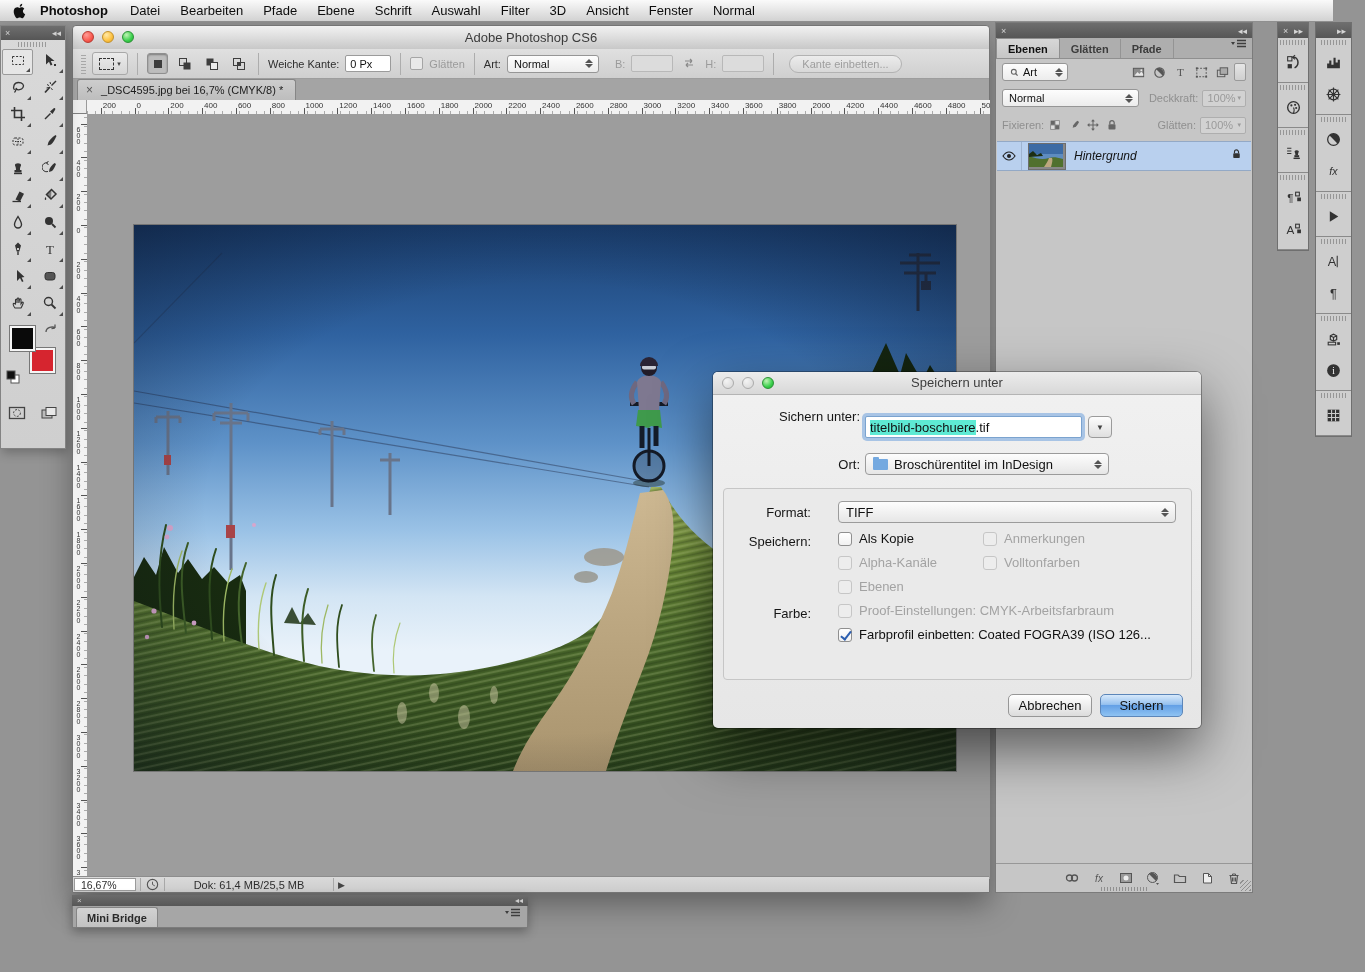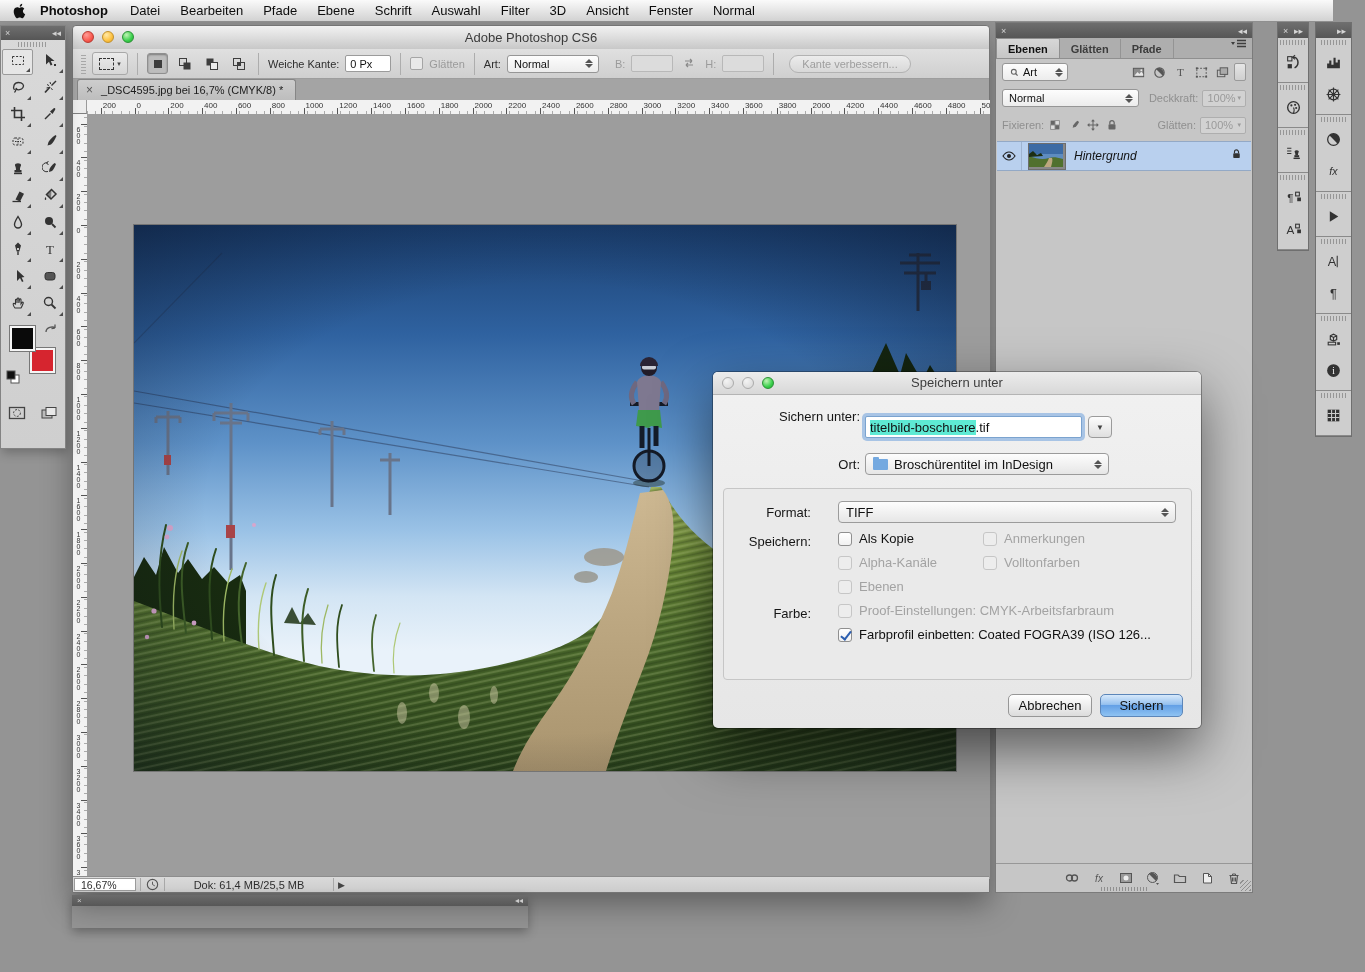--- a/index.html
+++ b/index.html
@@ -412,21 +412,21 @@
       <span style="margin:0 2px">
         <svg width="16" height="16" viewBox="0 0 16 16">
             <path d="M4 6 H11 M11 6 L9 4 M11 6 L9 8 M12 10 H5 M5 10 L7 8 M5 10 L7 12" stroke="#8a8a8a" stroke-width="1.2" fill="none"></path>
           </svg>
       </span>
       <span class="olabel dis">H:</span>
       <span class="field dis" style="width:42px">
           <span></span>
         </span>
       <div class="vsep"></div>
-      <button class="pillbtn" style="margin-left:6px">Kante verbessern...</button>
+      <button class="pillbtn" style="margin-left:6px">Kante einbetten...</button>
     </div>
 
     <div class="tabstrip">
       <div class="doctab">
         <span class="tabx">×</span>
         <span>_DSC4595.jpg bei 16,7% (CMYK/8) *</span>
       </div>
     </div>
 
     <div class="rcorner"></div>
@@ -658,20 +658,29 @@
       <span class="sbsep"></span>
       <span style="font-size:9px;color:#444">▶</span>
     </div>
   </div>
 
   <div class="minibridge abs">
     <div class="mb-head">
       <span>×</span>
       <span>◂◂</span>
     </div>
+    <div class="mb-row">
+      <div class="mb-tab">Mini Bridge</div>
+      <span style="margin-left:auto;margin-right:6px;margin-bottom:4px">
+        <svg width="17" height="12" viewBox="0 0 17 12">
+            <path d="M1 4 L5 4 L3 7 Z" fill="#3e3e3e"></path>
+            <path d="M7 2.5 H16 M7 5.5 H16 M7 8.5 H16" stroke="#3e3e3e" stroke-width="1.3"></path>
+          </svg>
+      </span>
+    </div>
   </div>
 
   <div class="panelcol abs">
     <div class="phead">
       <span>×</span>
       <span>◂◂</span>
     </div>
     <div class="ptabs">
       <div class="ptab active">Ebenen</div>
       <div class="ptab">Glätten</div>

